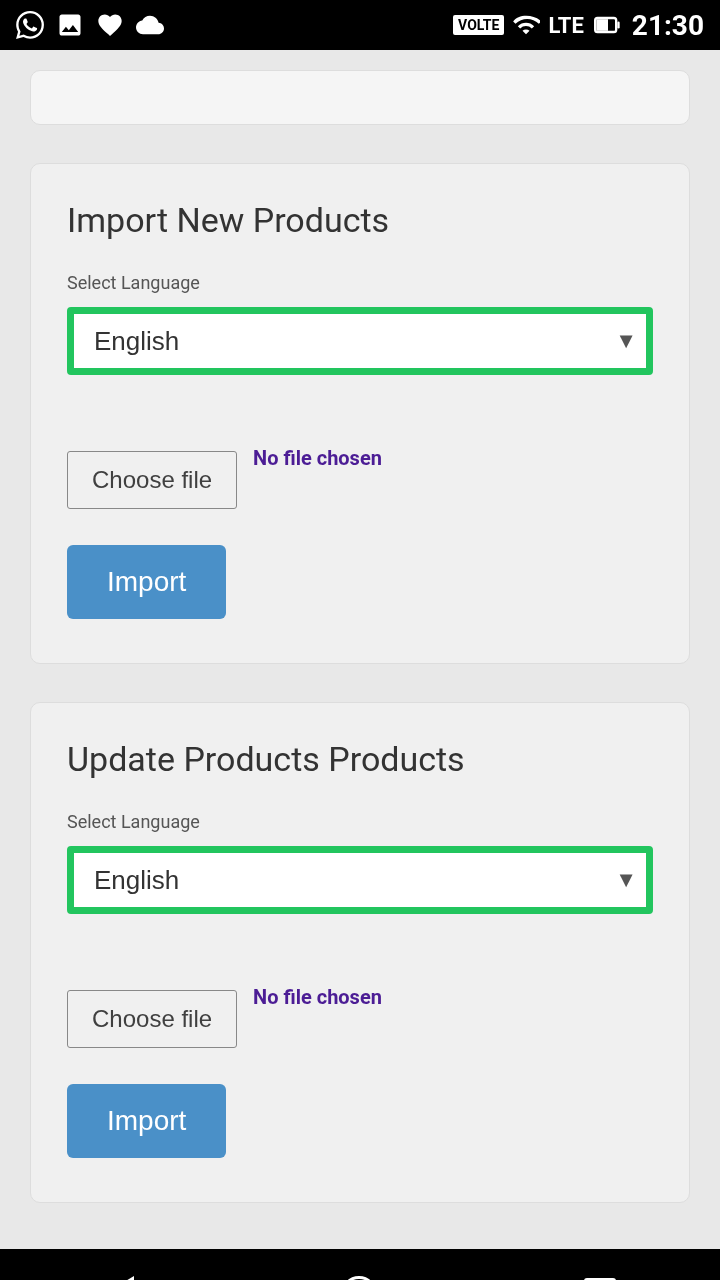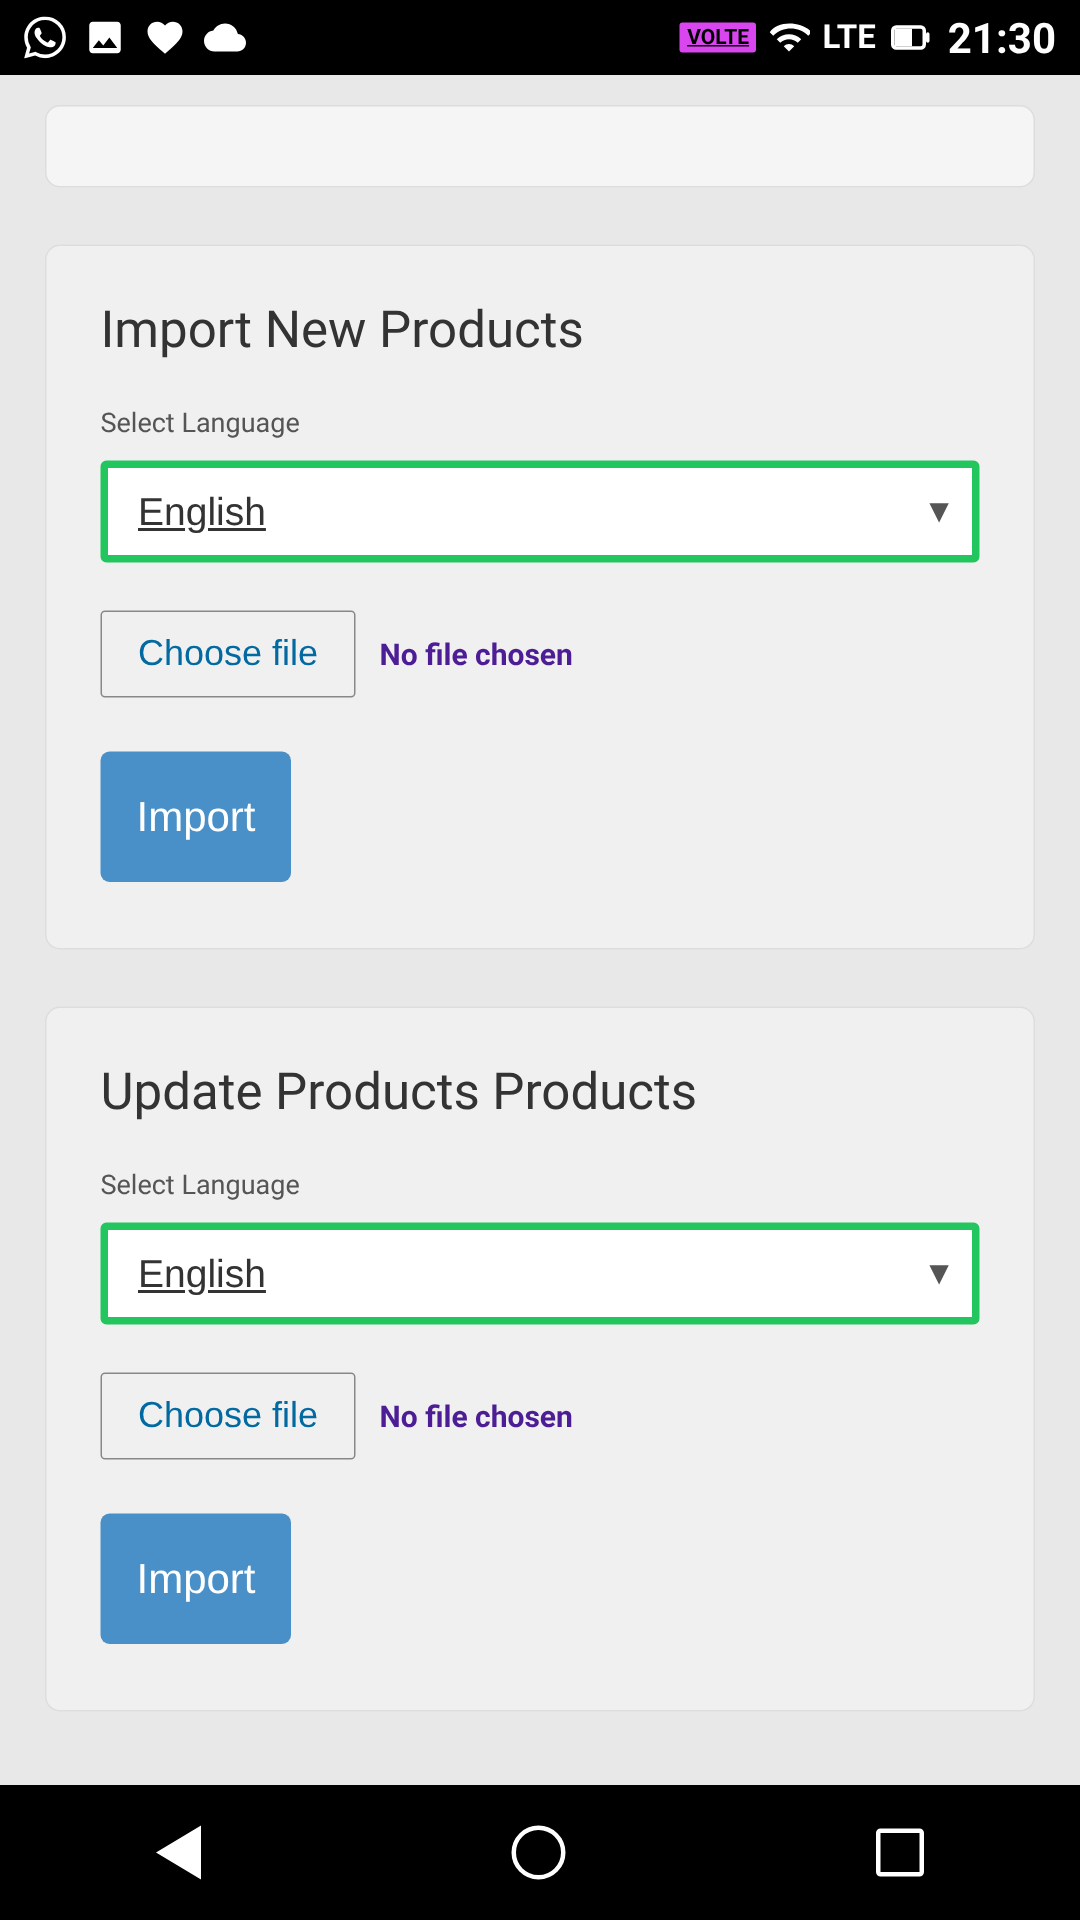--- a/index.html
+++ b/index.html
@@ -37,27 +37,26 @@
       color: #fff;
       font-size: 22px;
       font-weight: bold;
     }
     .status-icon {
       width: 28px;
       height: 28px;
       fill: #fff;
     }
     .volte-badge {
-      background: #d946ef;
+      background: #ffffff;
       color: #000;
       font-size: 14px;
       font-weight: bold;
       padding: 2px 5px;
       border-radius: 2px;
-      text-decoration: underline;
     }
     .time-text {
       color: #fff;
       font-size: 28px;
       font-weight: bold;
     }
 
     
     .scroll-area {
       flex: 1;
@@ -101,29 +100,28 @@
 
     
     .select-wrapper {
       position: relative;
       margin-bottom: 32px;
     }
     .select-wrapper select {
       width: 100%;
       height: 68px;
       background: #fff;
-      border: 5px solid #22c55e;
+      border: 7px solid #22c55e;
       border-radius: 4px;
       font-size: 26px;
       color: #333;
       padding: 0 50px 0 20px;
       appearance: none;
       -webkit-appearance: none;
       cursor: pointer;
-      text-decoration: underline;
     }
     .select-arrow {
       position: absolute;
       right: 16px;
       top: 50%;
       transform: translateY(-50%);
       pointer-events: none;
       font-size: 22px;
       color: #555;
     }
@@ -135,34 +133,35 @@
       gap: 16px;
       margin-bottom: 36px;
     }
     .choose-file-btn {
       height: 58px;
       padding: 0 24px;
       background: #f0f0f0;
       border: 1px solid #888;
       border-radius: 3px;
       font-size: 24px;
-      color: #0369a1;
+      color: #404040;
       cursor: pointer;
       white-space: nowrap;
+      margin-top: 44px;
     }
     .no-file-text {
       font-size: 20px;
       color: #4c1d95;
       font-weight: bold;
     }
 
     
     .action-btn {
-      height: 87px;
-      padding: 0 24px;
+      height: 74px;
+      padding: 0 40px;
       background: #4a90c8;
       border: none;
       border-radius: 6px;
       font-size: 28px;
       color: #fff;
       cursor: pointer;
       font-weight: 500;
     }
 
     

